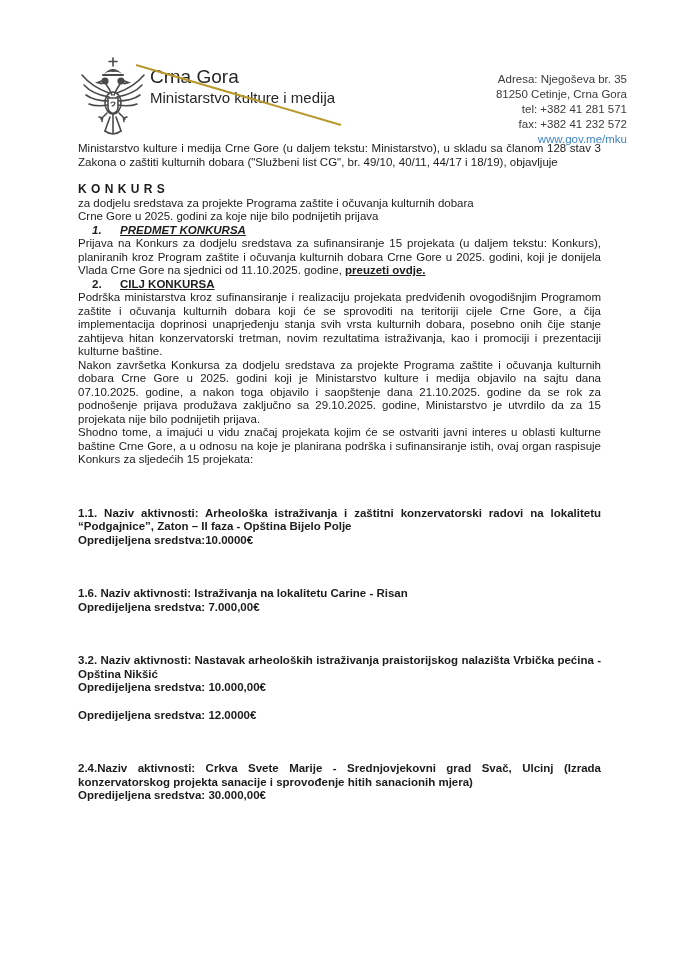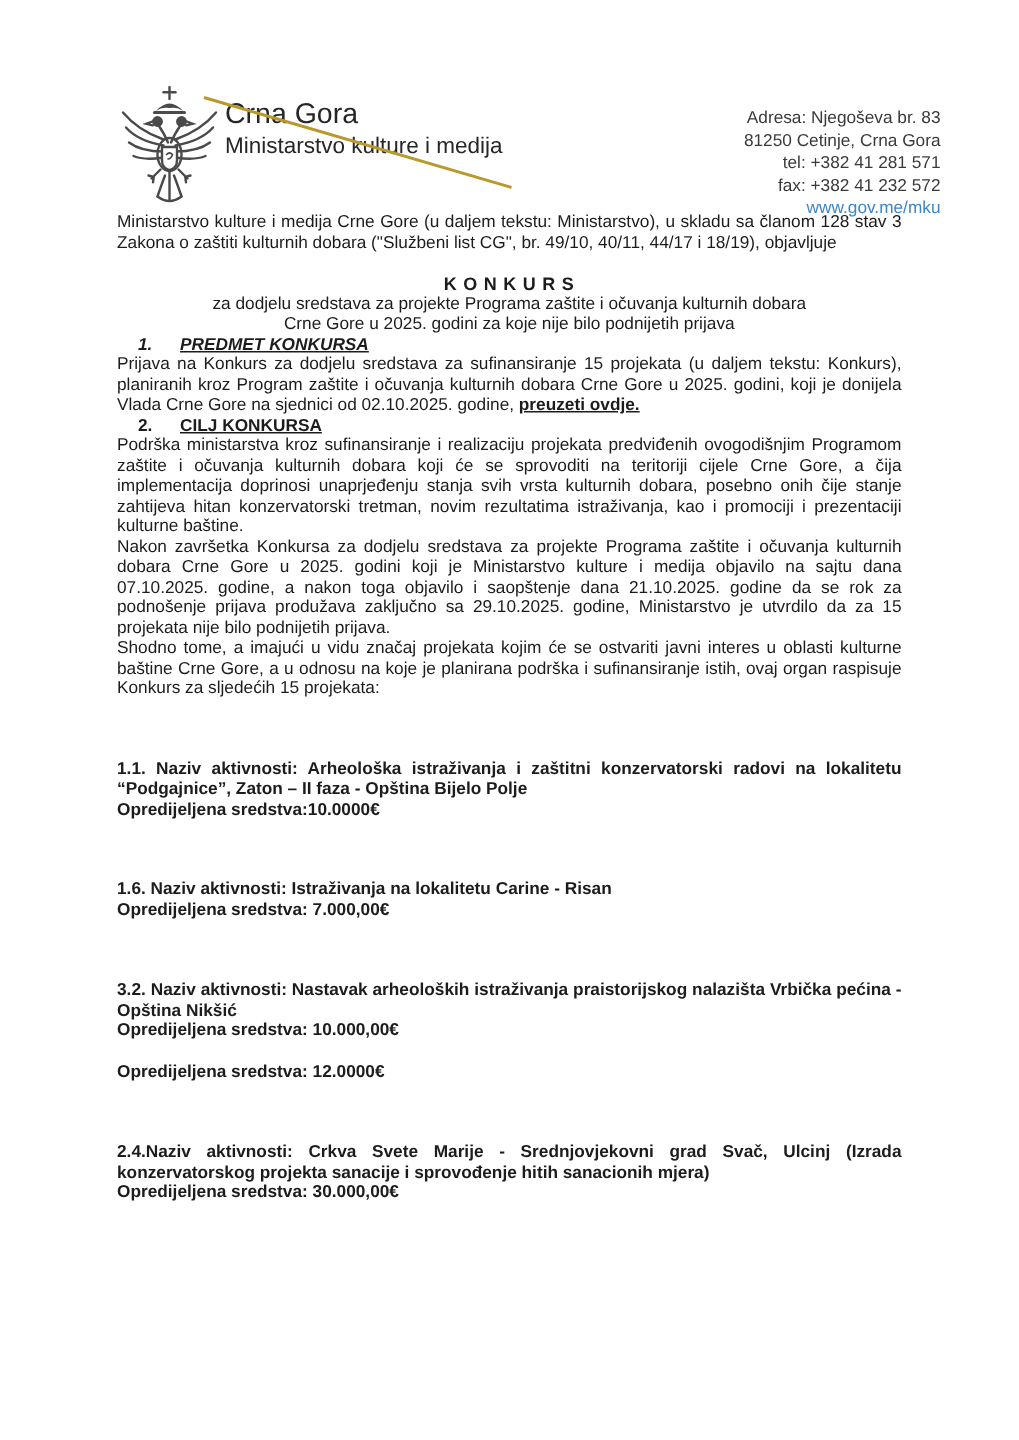--- a/index.html
+++ b/index.html
@@ -24,21 +24,21 @@
   }
   .contact .web{color:#3d85c6;text-decoration:none;}
   
   .content{
     position:absolute;left:78px;right:78px;top:142px;
     font-size:11.5px;line-height:13.5px;
   }
   .content p{margin:0;}
   .jst{text-align:justify;}
   .intro{margin-top:36px;}
-  .titleblock{margin-top:14px;text-align:center;}
+  .titleblock{margin-top:14px;}
   .titleblock .kon{font-weight:bold;font-size:12px;letter-spacing:.5px;}
   .section-head{margin-top:0;padding-left:14px;font-weight:bold;}
   .section-head .num{display:inline-block;width:28px;}
   .section-head .hd{text-decoration:underline;}
   .s1{margin-top:30px;font-style:italic;}
   .s2{margin-top:14px;}
   .gap13{margin-top:13px;}
   .gap15{margin-top:15px;}
   .dl-link{font-weight:bold;color:#1c1c1c;}
   .projects{margin-top:27px;}
@@ -93,40 +93,40 @@
     <div class="brand">
       <div class="country">Crna Gora</div>
       <div class="ministry">Ministarstvo kulture i medija</div>
     </div>
 
     <svg class="goldline" viewBox="0 0 212 70">
       <line x1="3" y1="5" x2="208" y2="65" stroke="#b9992e" stroke-width="2"></line>
     </svg>
 
     <div class="contact">
-      <div>Adresa: Njegoševa br. 83</div>
+      <div>Adresa: Njegoševa br. 35</div>
       <div>81250 Cetinje, Crna Gora</div>
       <div>tel: +382 41 281 571</div>
       <div>fax: +382 41 232 572</div>
       <div><a href="#" class="web">www.gov.me/mku</a></div>
     </div>
   </div>
 
   <div class="content">
 
     <p class="intro jst">Ministarstvo kulture i medija Crne Gore (u daljem tekstu: Ministarstvo), u skladu sa članom 128 stav 3 Zakona o zaštiti kulturnih dobara ("Službeni list CG", br. 49/10, 40/11, 44/17 i 18/19),  objavljuje</p>
 
     <div class="titleblock">
       <div class="kon">K O N K U R S</div>
       <div>za dodjelu sredstava za projekte Programa zaštite i očuvanja kulturnih dobara</div>
       <div>Crne Gore u 2025. godini za koje nije bilo podnijetih prijava</div>
     </div>
 
     <p class="section-head s1"><span class="num">1.</span><span class="hd">PREDMET KONKURSA</span></p>
-    <p class="jst"><span>Prijava na Konkurs za dodjelu sredstava za sufinansiranje 15 projekata (u daljem tekstu: Konkurs), planiranih kroz Program zaštite i očuvanja kulturnih dobara Crne Gore u 2025. godini, koji je donijela Vlada Crne Gore na sjednici od 02.10.2025. godine, </span><a href="#" class="dl-link">preuzeti ovdje.</a></p>
+    <p class="jst"><span>Prijava na Konkurs za dodjelu sredstava za sufinansiranje 15 projekata (u daljem tekstu: Konkurs), planiranih kroz Program zaštite i očuvanja kulturnih dobara Crne Gore u 2025. godini, koji je donijela Vlada Crne Gore na sjednici od 11.10.2025. godine, </span><a href="#" class="dl-link">preuzeti ovdje.</a></p>
 
     <p class="section-head s2"><span class="num">2.</span><span class="hd">CILJ KONKURSA</span></p>
     <p class="jst">Podrška ministarstva kroz sufinansiranje i realizaciju projekata predviđenih ovogodišnjim Programom zaštite i očuvanja kulturnih dobara koji će se sprovoditi na teritoriji cijele Crne Gore, a čija implementacija doprinosi unaprjeđenju stanja svih vrsta kulturnih dobara, posebno onih čije stanje zahtijeva hitan konzervatorski tretman, novim rezultatima istraživanja, kao i promociji i prezentaciji kulturne baštine.</p>
 
     <p class="jst gap13">Nakon završetka Konkursa za dodjelu sredstava za projekte Programa zaštite i očuvanja kulturnih dobara Crne Gore u 2025. godini koji je Ministarstvo kulture i medija objavilo na sajtu dana 07.10.2025. godine, a nakon toga objavilo i saopštenje dana 21.10.2025. godine da se rok za podnošenje prijava produžava zaključno sa 29.10.2025. godine, Ministarstvo je utvrdilo da za 15 projekata nije bilo podnijetih prijava.</p>
 
     <p class="jst gap15">Shodno tome, a imajući u vidu značaj projekata kojim će se ostvariti  javni interes u oblasti kulturne baštine Crne Gore, a u odnosu na koje je planirana podrška  i sufinansiranje istih, ovaj organ raspisuje Konkurs za sljedećih 15 projekata:</p>
 
     <div class="projects">
 

